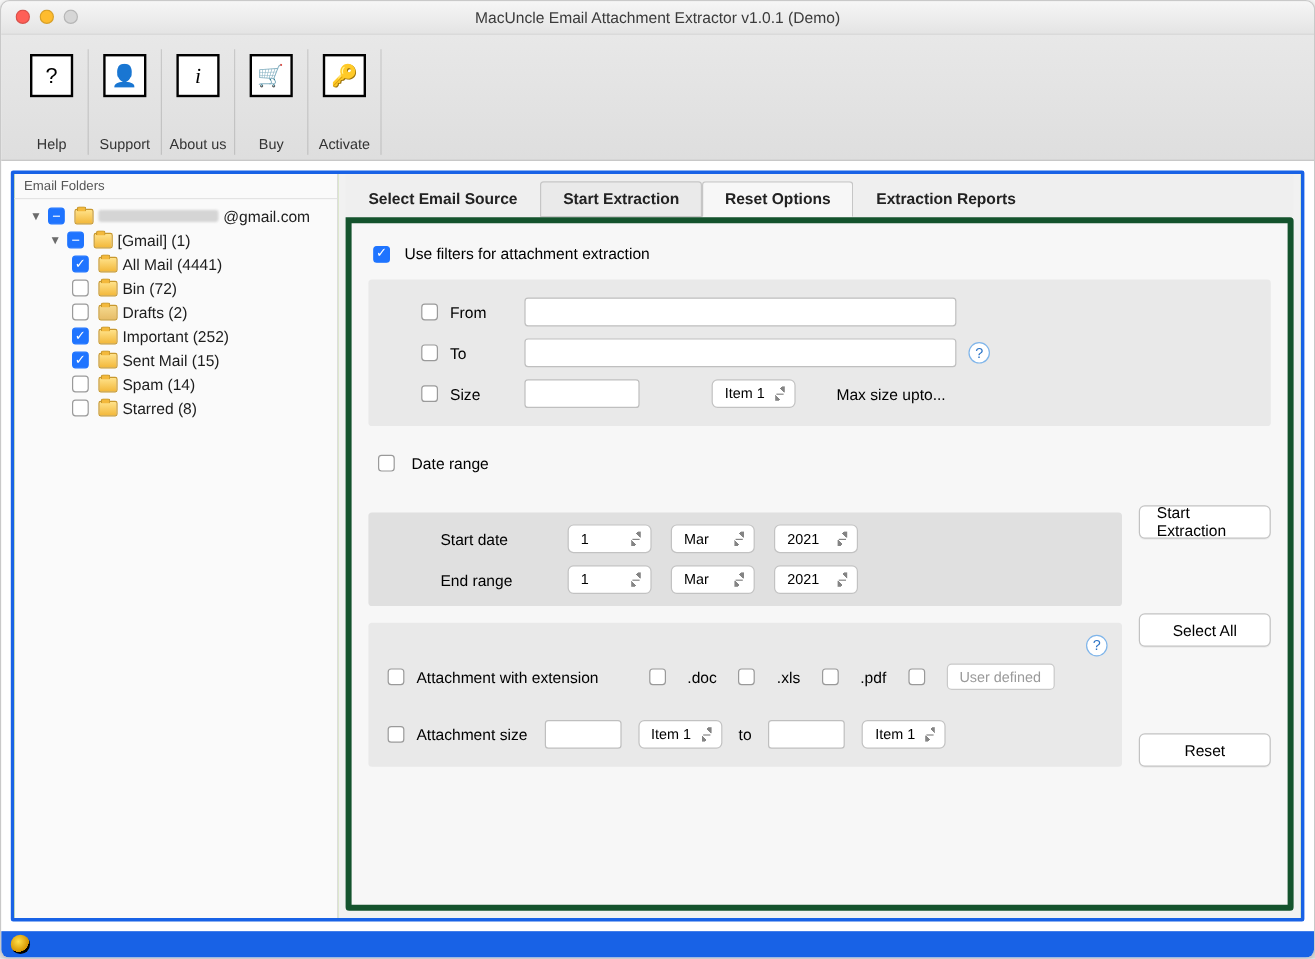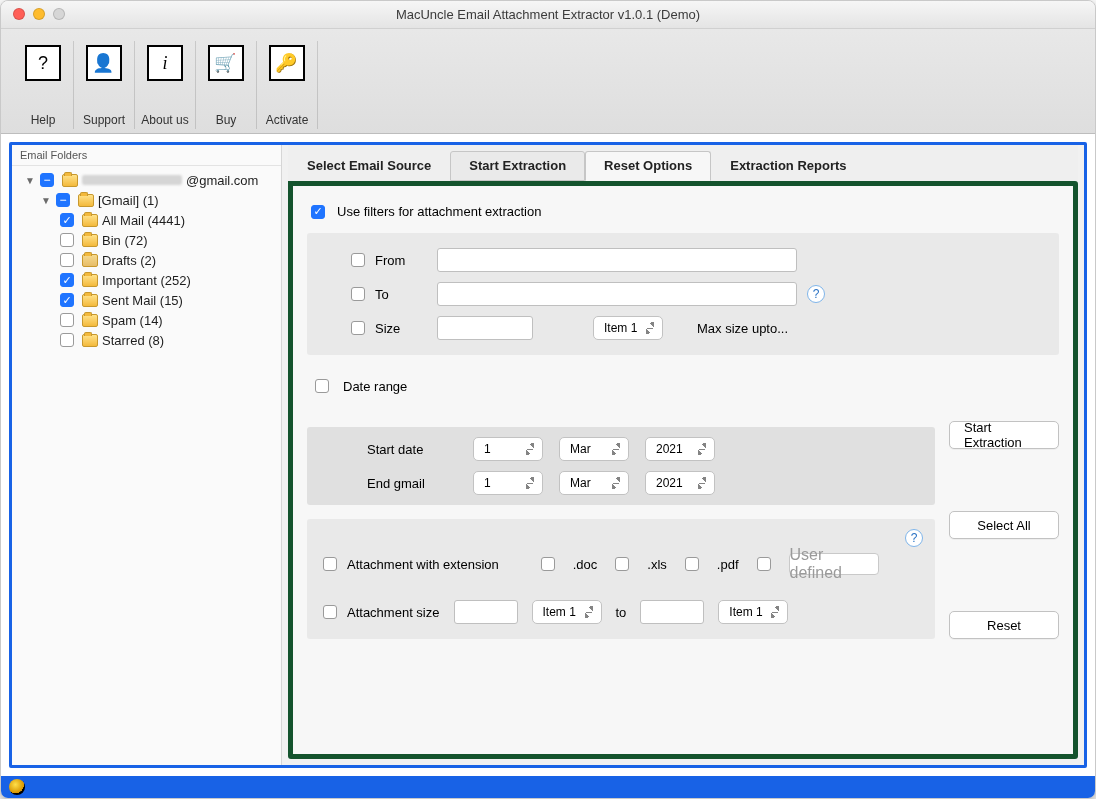--- a/index.html
+++ b/index.html
@@ -99,21 +99,21 @@
     font-size:13px; display:inline-flex; align-items:center; justify-content:center; cursor:pointer;
     box-shadow:0 1px 0 rgba(0,0,0,.04);
   }
   .rightcol { float:right; width:110px; display:flex; flex-direction:column; gap:18px; align-items:stretch; }
   .dateInner { background:#e0e0e0; border-radius:3px; padding:10px 14px; display:flex; flex-direction:column; gap:10px;}
   .daterow { display:flex; align-items:center; gap:16px; font-size:13px;}
   .daterow .dlabel{ width:90px; }
   .extGroup { background:#e9e9e9; border-radius:3px; padding:10px 12px; }
   .userdef {
     width:90px; height:22px; border:1px solid #c9c9c9; border-radius:4px; color:#9a9a9a;
-    display:inline-flex; align-items:center; justify-content:center; font-size:16px; background:#fff;
+    display:inline-flex; align-items:center; justify-content:center; font-size:12px; background:#fff;
   }
   
   .bottombar { height:22px; background:#1862e6; color:#fff; display:flex; align-items:center; padding-left:8px;}
   .bottombar .logo { width:16px; height:16px; border-radius:50%; background:radial-gradient(circle at 40% 35%, #ffe04a, #d69400 60%, #000 61%);}
   
   .indent1 { padding-left:6px; } .indent2 { padding-left:22px; } .indent3 { padding-left:38px; }
   .flexwrap { display:flex; gap:14px; align-items:flex-end; }
   .grow { flex:1; }
 </style>
 </head>
@@ -272,21 +272,21 @@
           <div class="flexwrap">
             <div class="grow">
               <div class="dateInner" style="padding-left:60px;">
                 <div class="daterow">
                   <span class="dlabel">Start date</span>
                   <span class="sel">1</span>
                   <span class="sel">Mar</span>
                   <span class="sel">2021</span>
                 </div>
                 <div class="daterow">
-                  <span class="dlabel">End gmail</span>
+                  <span class="dlabel">End range</span>
                   <span class="sel">1</span>
                   <span class="sel">Mar</span>
                   <span class="sel">2021</span>
                 </div>
               </div>
 
               <div style="height:14px"></div>
 
               <div class="extGroup">
                 <div style="display:flex; justify-content:flex-end;">

